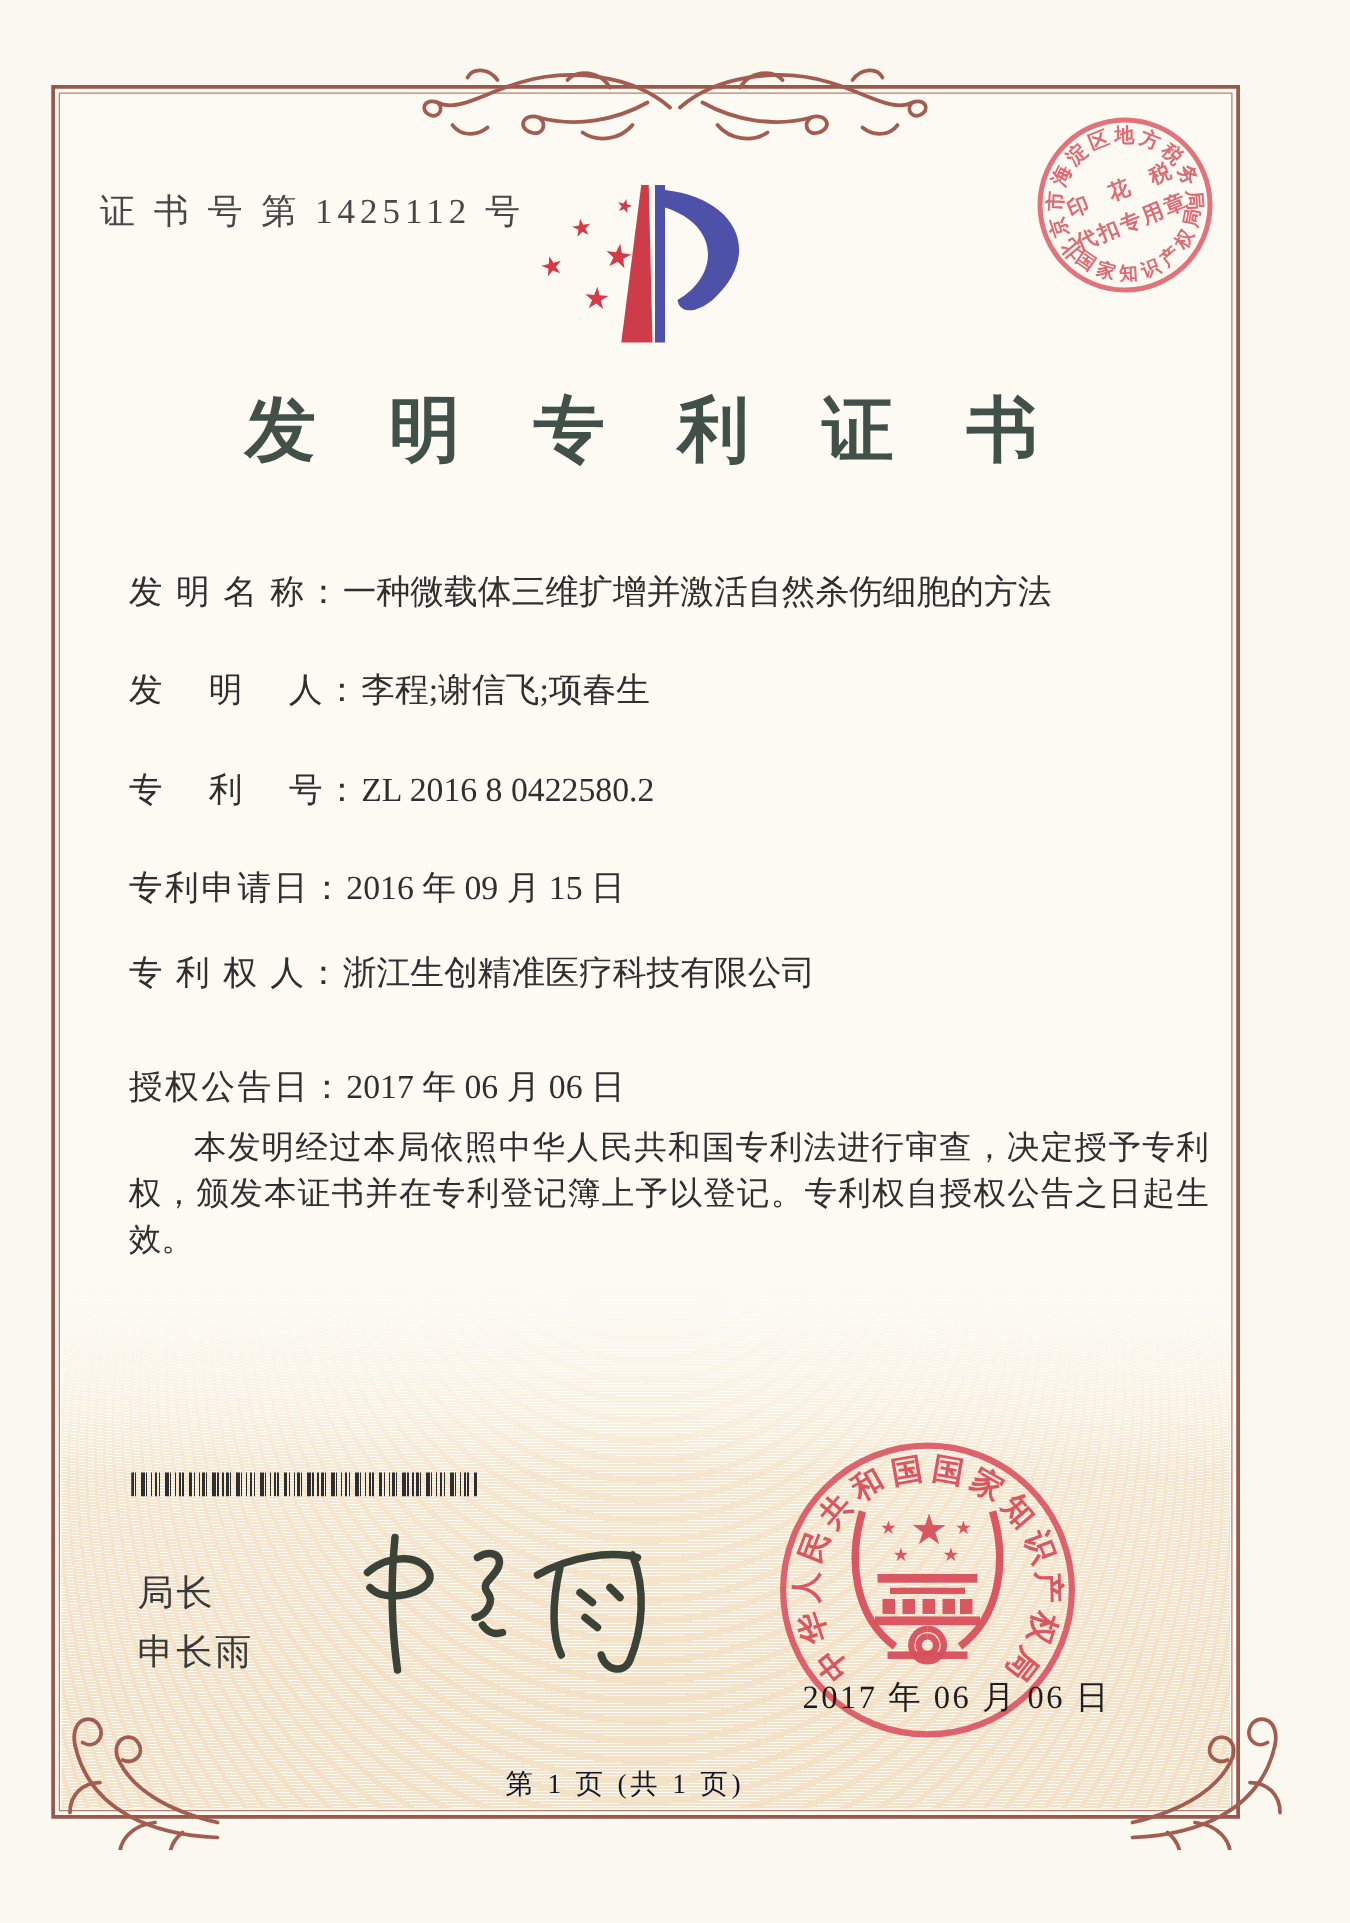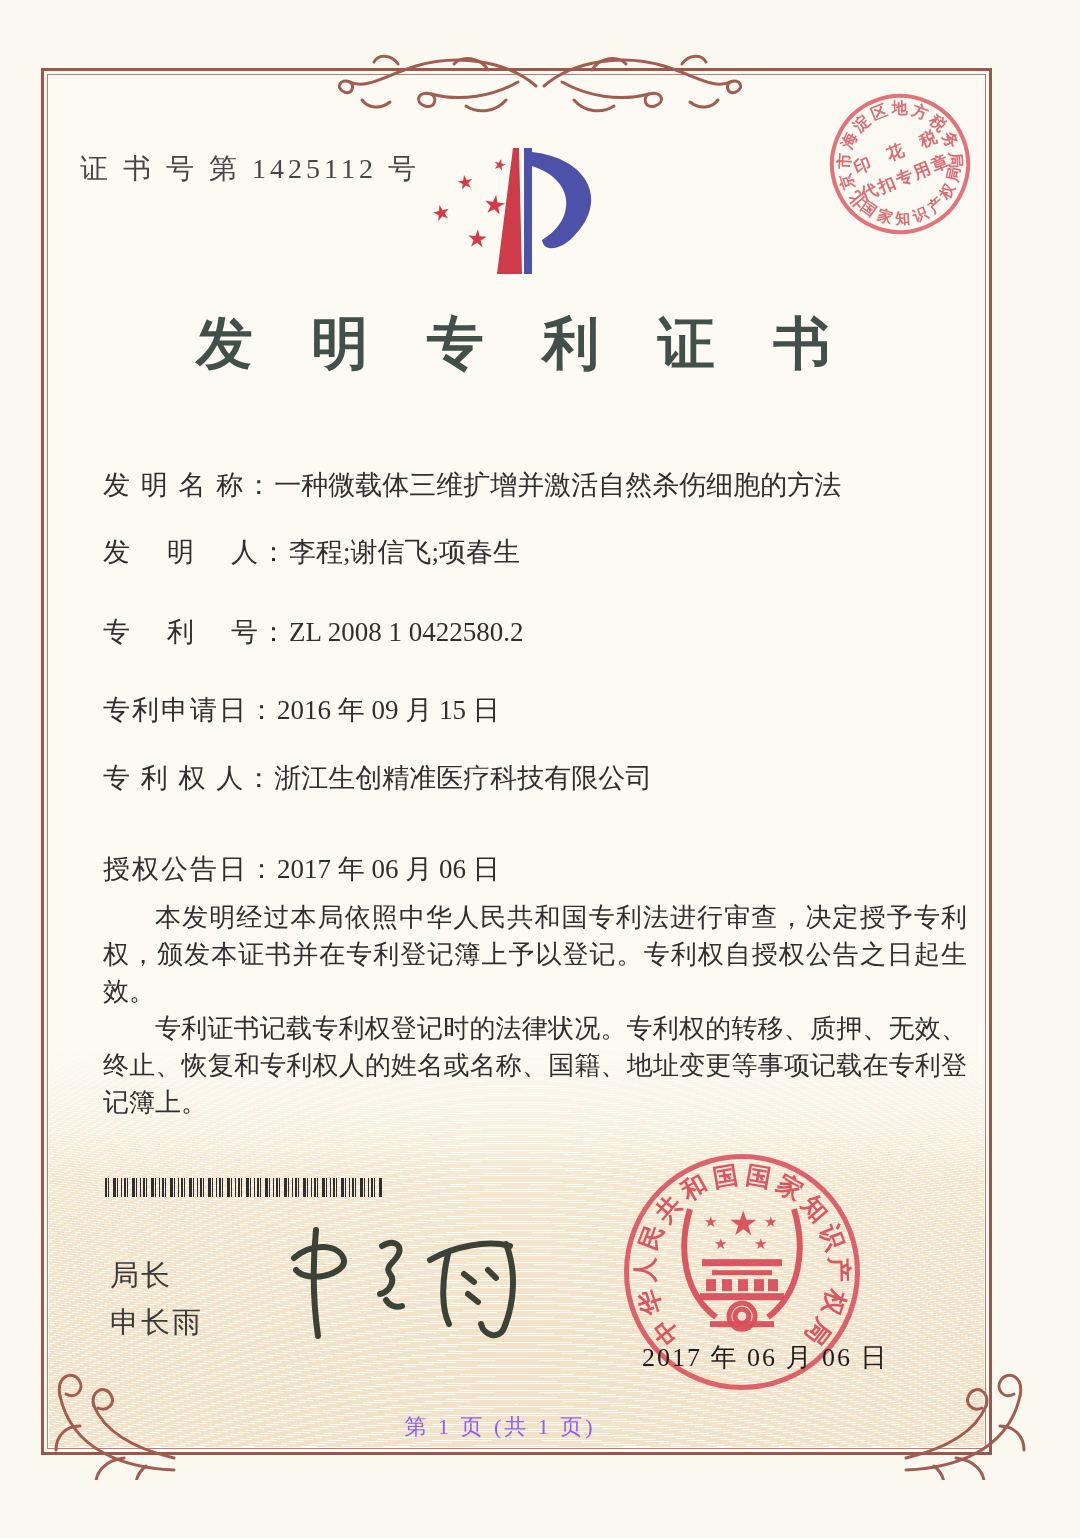--- a/index.html
+++ b/index.html
@@ -52,21 +52,21 @@
   .stamp .ring{position:absolute;inset:0;color:#dd6b74;font-weight:700;}
   .ring span{position:absolute;left:50%;top:50%;white-space:pre;}
   .stamp-center{
     position:absolute;left:0;right:0;top:46px;text-align:center;color:#dd6b74;font-weight:700;
   }
   .stamp-center .l1{font-size:17px;letter-spacing:7px;text-indent:7px;white-space:pre;}
   .stamp-center .l2{font-size:17px;letter-spacing:2px;margin-top:4px;white-space:pre;}
   
   .fields{position:absolute;left:103px;top:455px;width:870px;font-size:27px;}
   .field-row{position:absolute;left:0;white-space:pre;}
-  .field-row:nth-of-type(1){top:12px;}
+  .field-row:nth-of-type(1){top:0;}
   .field-row:nth-of-type(2){top:79px;}
   .field-row:nth-of-type(3){top:159px;}
   .field-row:nth-of-type(4){top:237px;}
   .field-row:nth-of-type(5){top:305px;text-align:center;}
   .field-row:nth-of-type(6){top:396px;}
   .f-label{letter-spacing:2px;}
   
   .paras{position:absolute;left:103px;top:899px;width:864px;font-size:26px;line-height:37px;text-align:justify;}
   .paras p{margin:0;text-indent:2em;}
   
@@ -86,21 +86,21 @@
   
   .seal{position:absolute;left:624px;top:1154px;width:236px;height:236px;}
   .seal .ring-circle{position:absolute;inset:0;border:5px solid rgba(216,79,92,.88);border-radius:50%;}
   .seal .ring{position:absolute;inset:0;color:rgba(216,79,92,.95);font-weight:700;}
   .emblem{position:absolute;left:50%;top:50%;transform:translate(-50%,-54%);}
   .seal-date{
     position:absolute;left:642px;top:1340px;font-size:26px;color:#1e1e1e;letter-spacing:2px;white-space:pre;z-index:5;
   }
   .footer{
     position:absolute;left:0;top:1412px;width:1000px;text-align:center;
-    font-size:22px;color:#8b5cf6;letter-spacing:3px;white-space:pre;
+    font-size:22px;color:#0f172a;letter-spacing:3px;white-space:pre;
   }
 </style>
 </head>
 <body>
 
 <div class="frame">
   <div class="waves"></div>
 </div>
 
 <svg class="flourish-top" viewBox="0 0 420 112">
@@ -195,29 +195,28 @@
     </div>
   <div class="stamp-center">
     <div class="l1">印 花 税</div>
     <div class="l2">代扣专用章</div>
   </div>
 </div>
 
 <div class="fields">
   <div class="field-row"><span class="f-label">发 明 名 称：</span><span class="f-value">一种微载体三维扩增并激活自然杀伤细胞的方法</span></div>
   <div class="field-row"><span class="f-label">发    明    人：</span><span class="f-value">李程;谢信飞;项春生</span></div>
-  <div class="field-row"><span class="f-label">专    利    号：</span><span class="f-value">ZL 2008 1 0422580.2</span></div>
+  <div class="field-row"><span class="f-label">专    利    号：</span><span class="f-value">ZL 2016 8 0422580.2</span></div>
   <div class="field-row"><span class="f-label">专利申请日：</span><span class="f-value">2016 年 09 月 15 日</span></div>
   <div class="field-row"><span class="f-label">专 利 权 人：</span><span class="f-value">浙江生创精准医疗科技有限公司</span></div>
   <div class="field-row"><span class="f-label">授权公告日：</span><span class="f-value">2017 年 06 月 06 日</span></div>
 </div>
 
 <div class="paras">
   <p>本发明经过本局依照中华人民共和国专利法进行审查，决定授予专利权，颁发本证书并在专利登记簿上予以登记。专利权自授权公告之日起生效。</p>
-  <p>专利证书记载专利权登记时的法律状况。专利权的转移、质押、无效、终止、恢复和专利权人的姓名或名称、国籍、地址变更等事项记载在专利登记簿上。</p>
 </div>
 
 <div class="barcode"></div>
 
 <div class="director">
   <div>局长</div>
   <div>申长雨</div>
 </div>
 
 <svg class="signature" viewBox="0 0 266 140">

